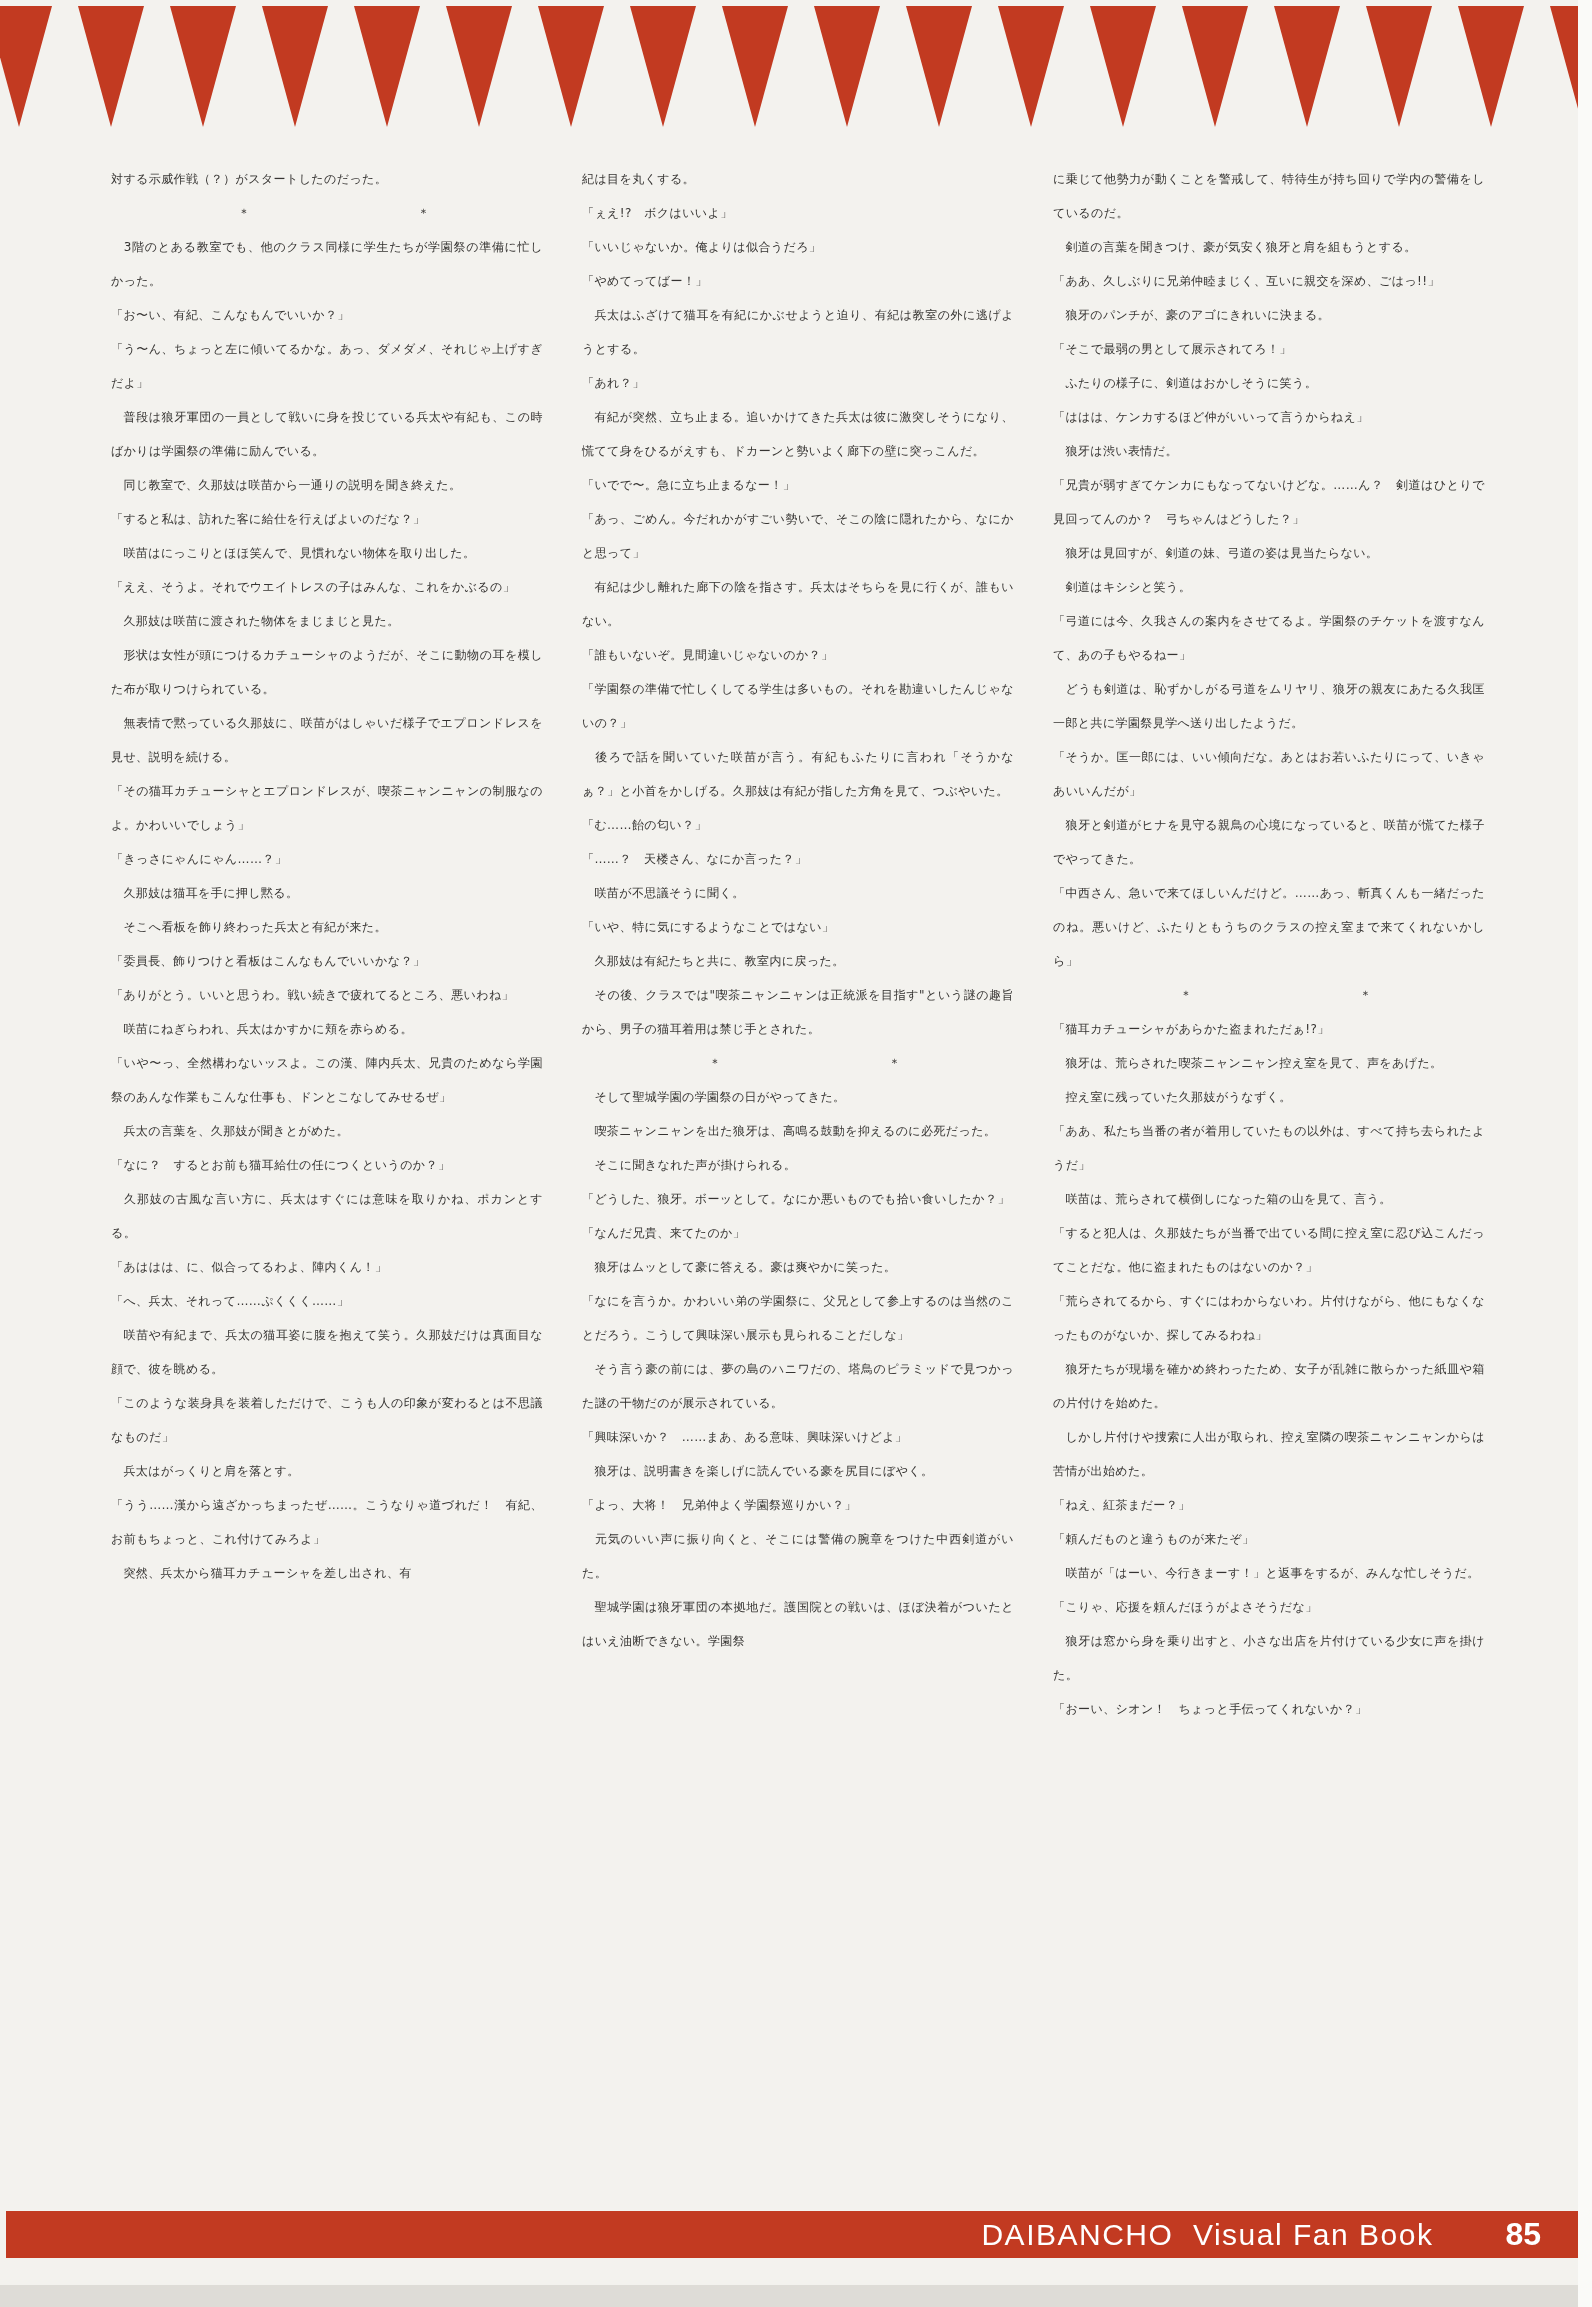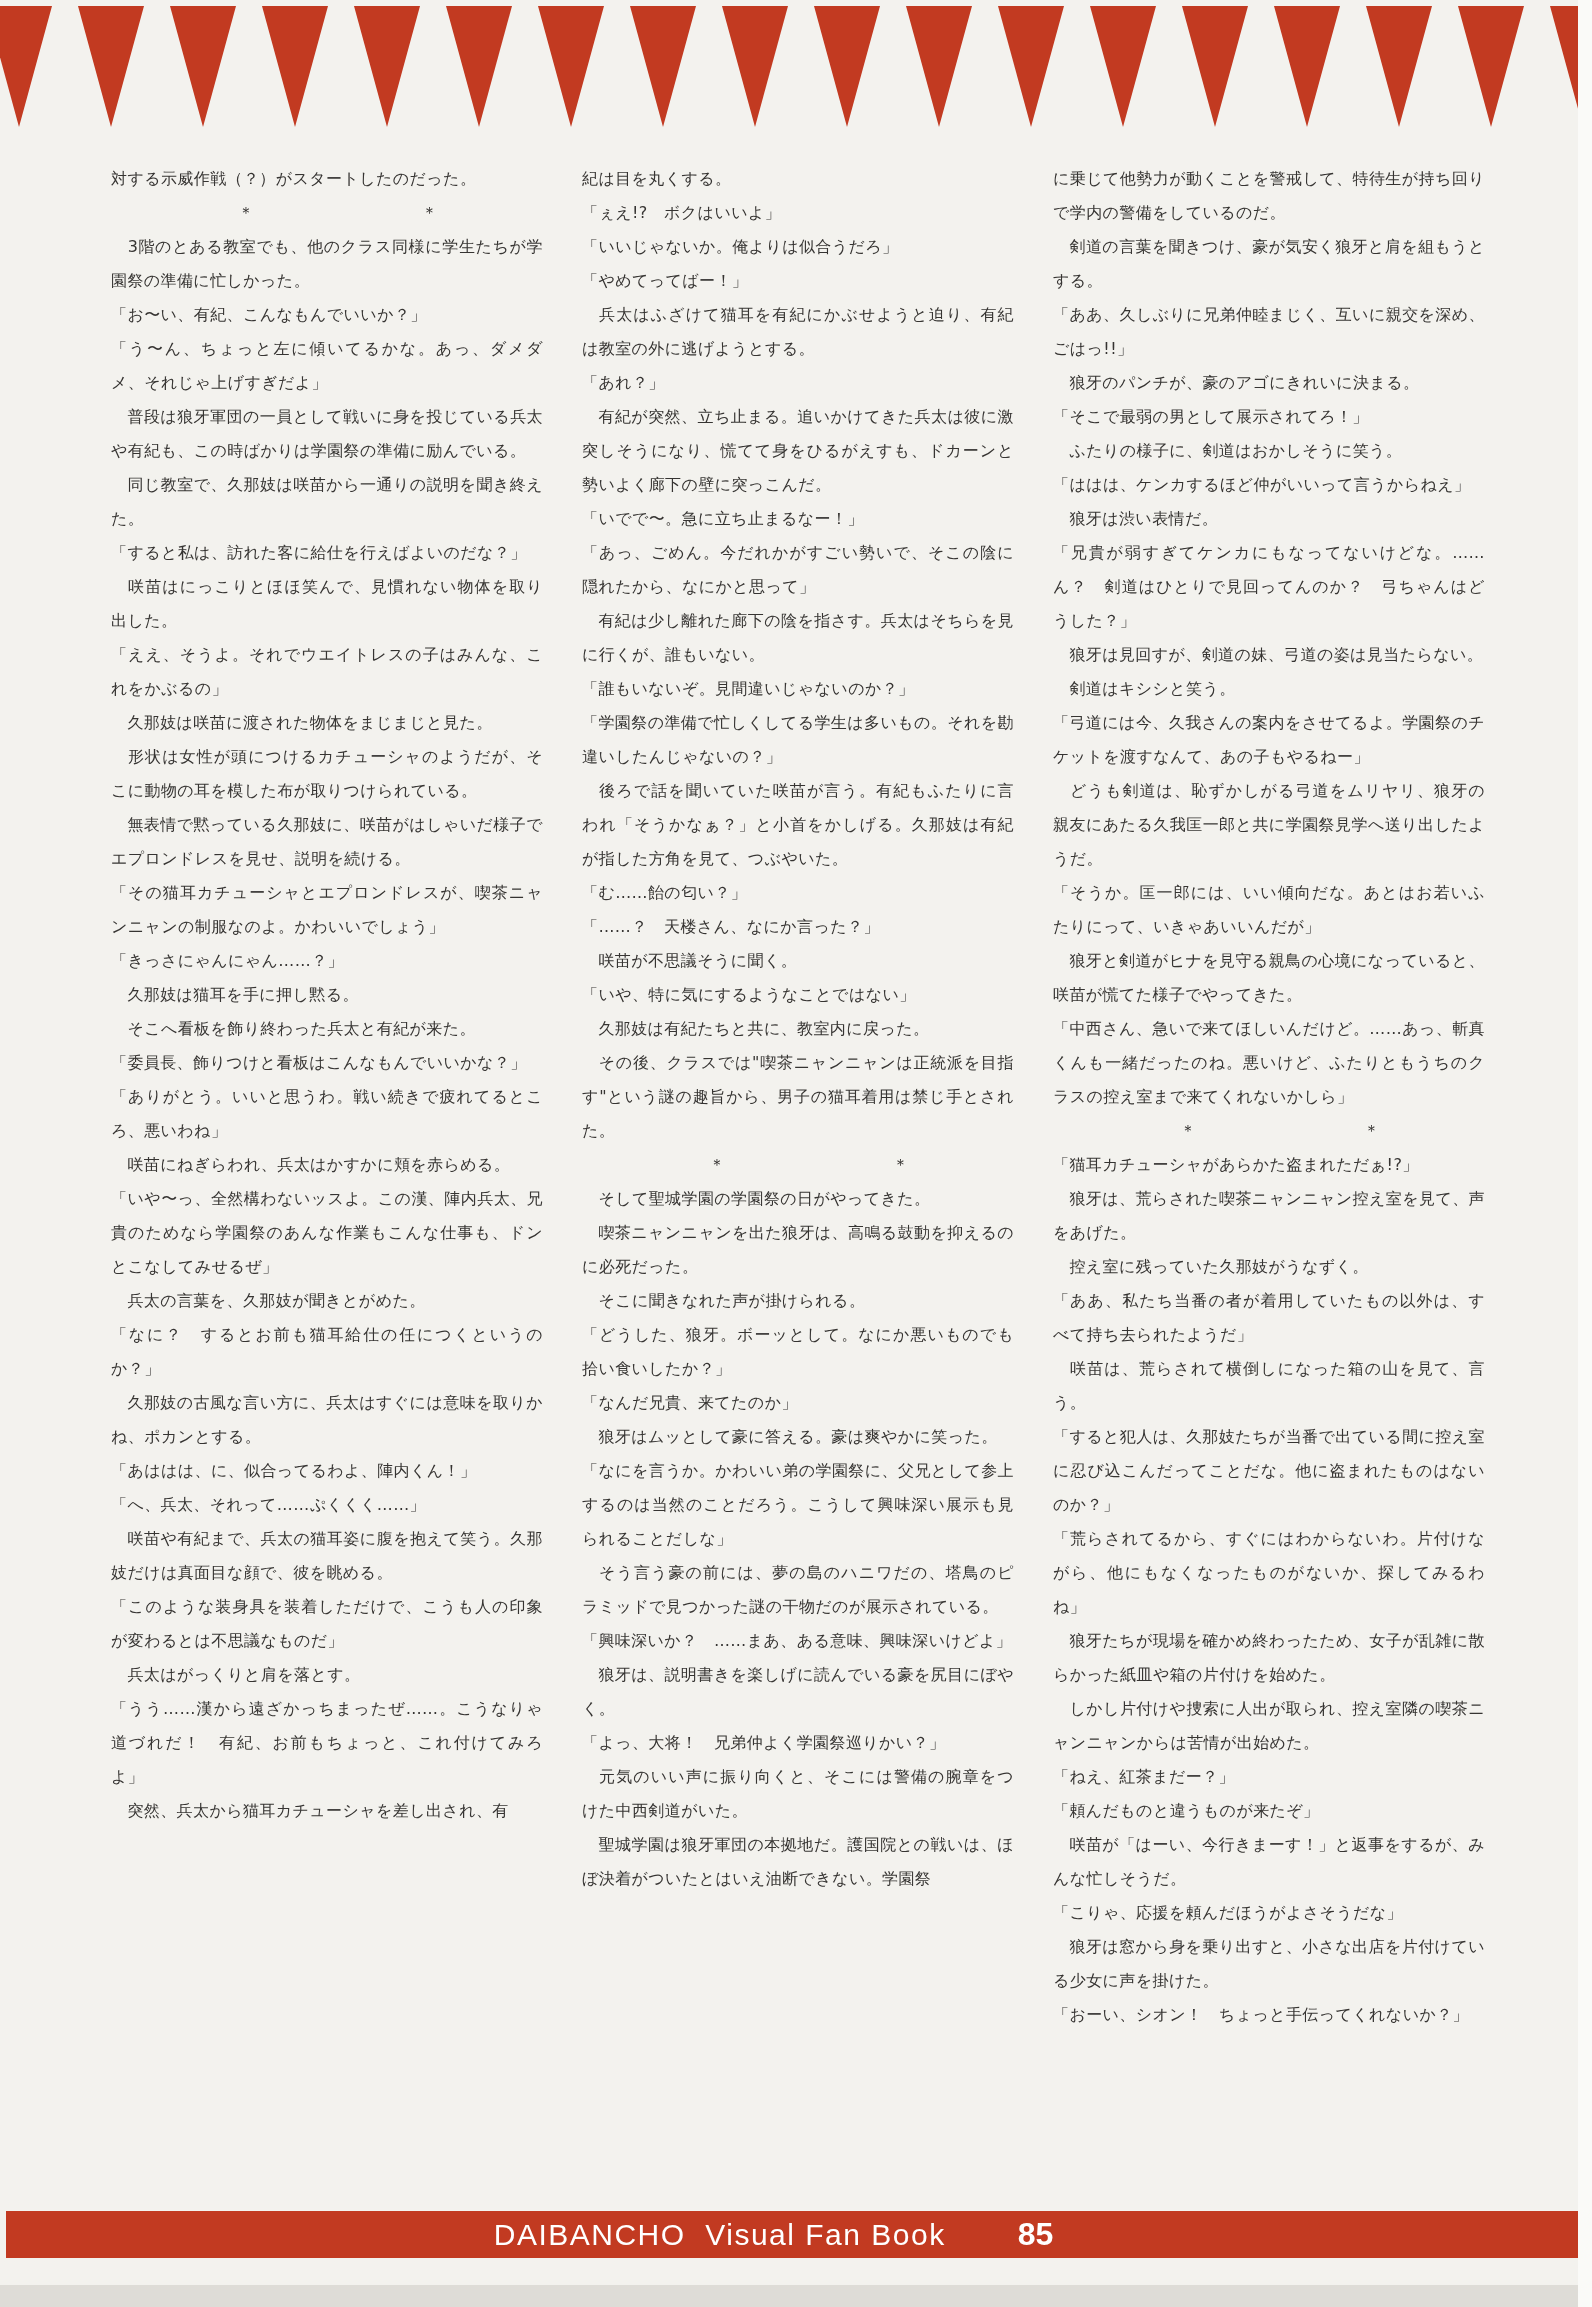--- a/index.html
+++ b/index.html
@@ -18,32 +18,32 @@
     background:var(--accent,#c23a21);
     clip-path:polygon(0 0,100% 0,50% 100%);
   }
   
   .columns{
     position:absolute;top:162px;left:111px;width:1374px;height:2010px;
     display:flex;gap:39px;
   }
   .col{
     width:432px;flex:0 0 auto;
-    font-size:16px;line-height:34px;letter-spacing:0.4px;
+    font-size:12px;line-height:34px;letter-spacing:0.4px;
     color:#363432;text-align:justify;
   }
   .col p{margin:0;padding:0;}
   .sep{display:flex;height:34px;align-items:center;}
   .sep .ast:first-child{margin-left:127px;}
   .sep .ast:last-child{margin-left:167px;}
   
   .footer-bar{
     position:absolute;top:2211px;left:6px;right:0;height:47px;
     background:var(--accent,#c23a21);
-    display:flex;align-items:center;justify-content:center;
+    display:flex;align-items:center;justify-content:flex-end;
     color:#fff;
   }
   .footer-title{
     font-family:"Liberation Sans",sans-serif;
     font-size:30px;letter-spacing:1.5px;font-weight:400;
     margin-right:72px;white-space:pre;
   }
   .footer-page{
     font-family:"Liberation Sans",sans-serif;
     font-size:32px;font-weight:700;margin-right:51px;

